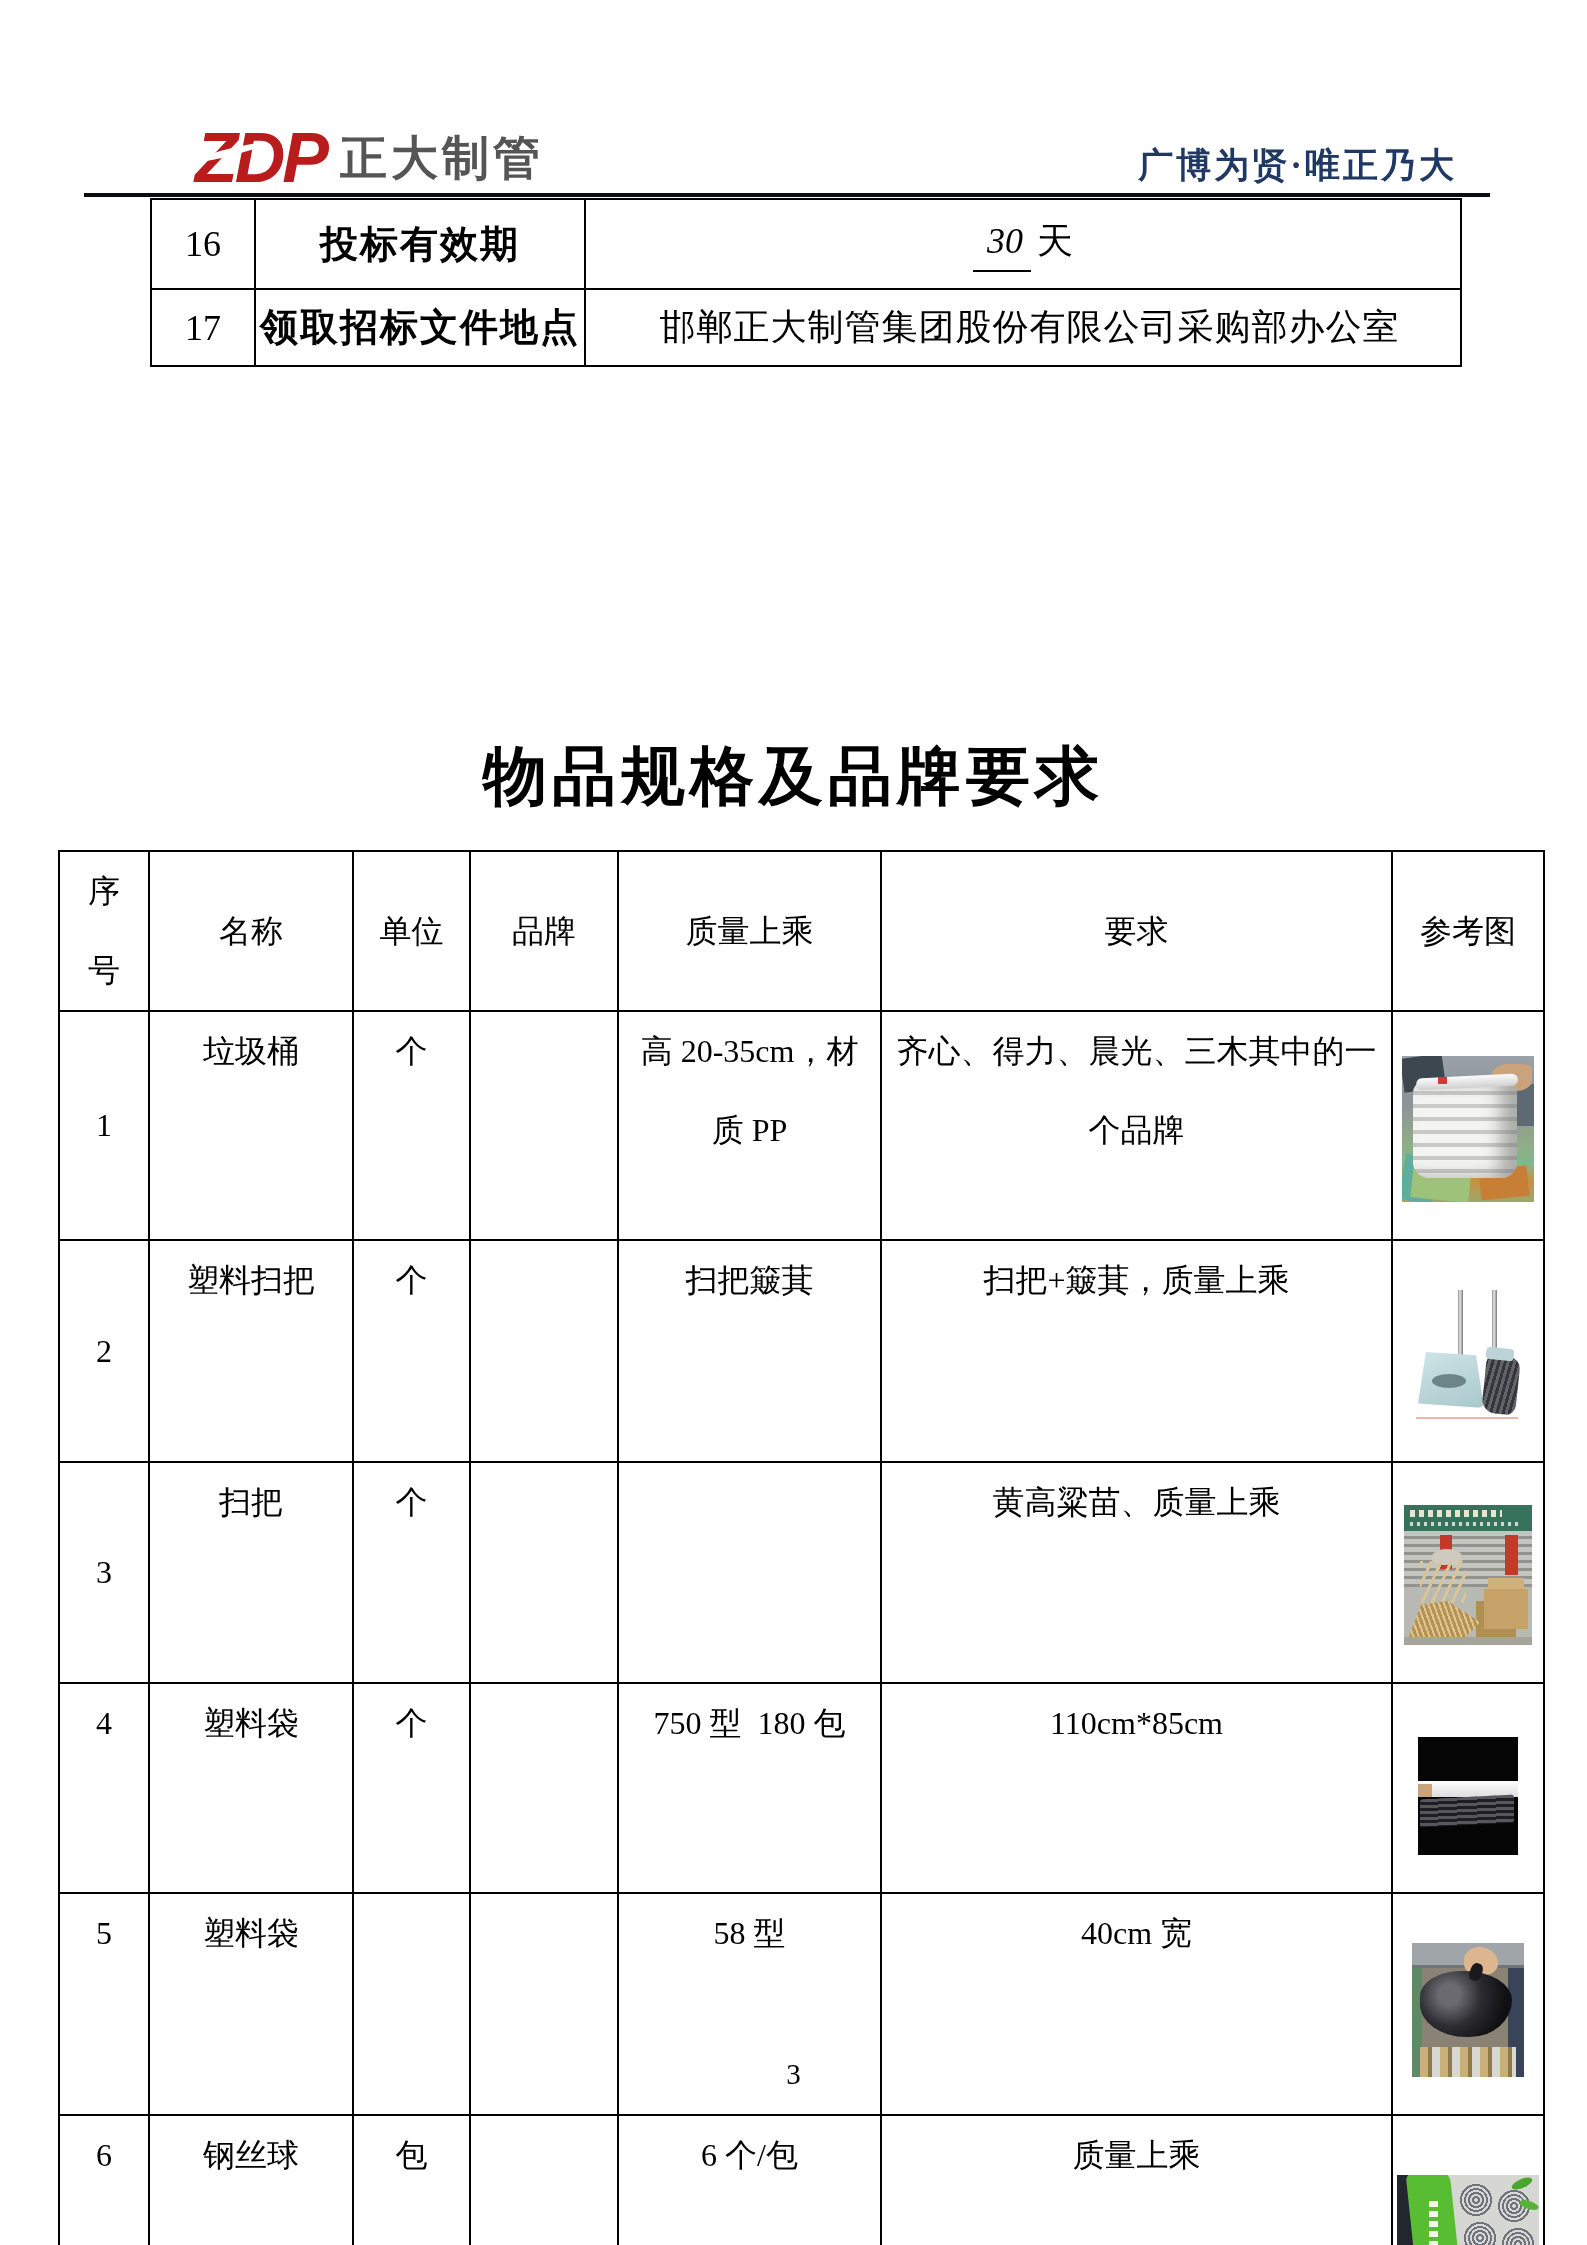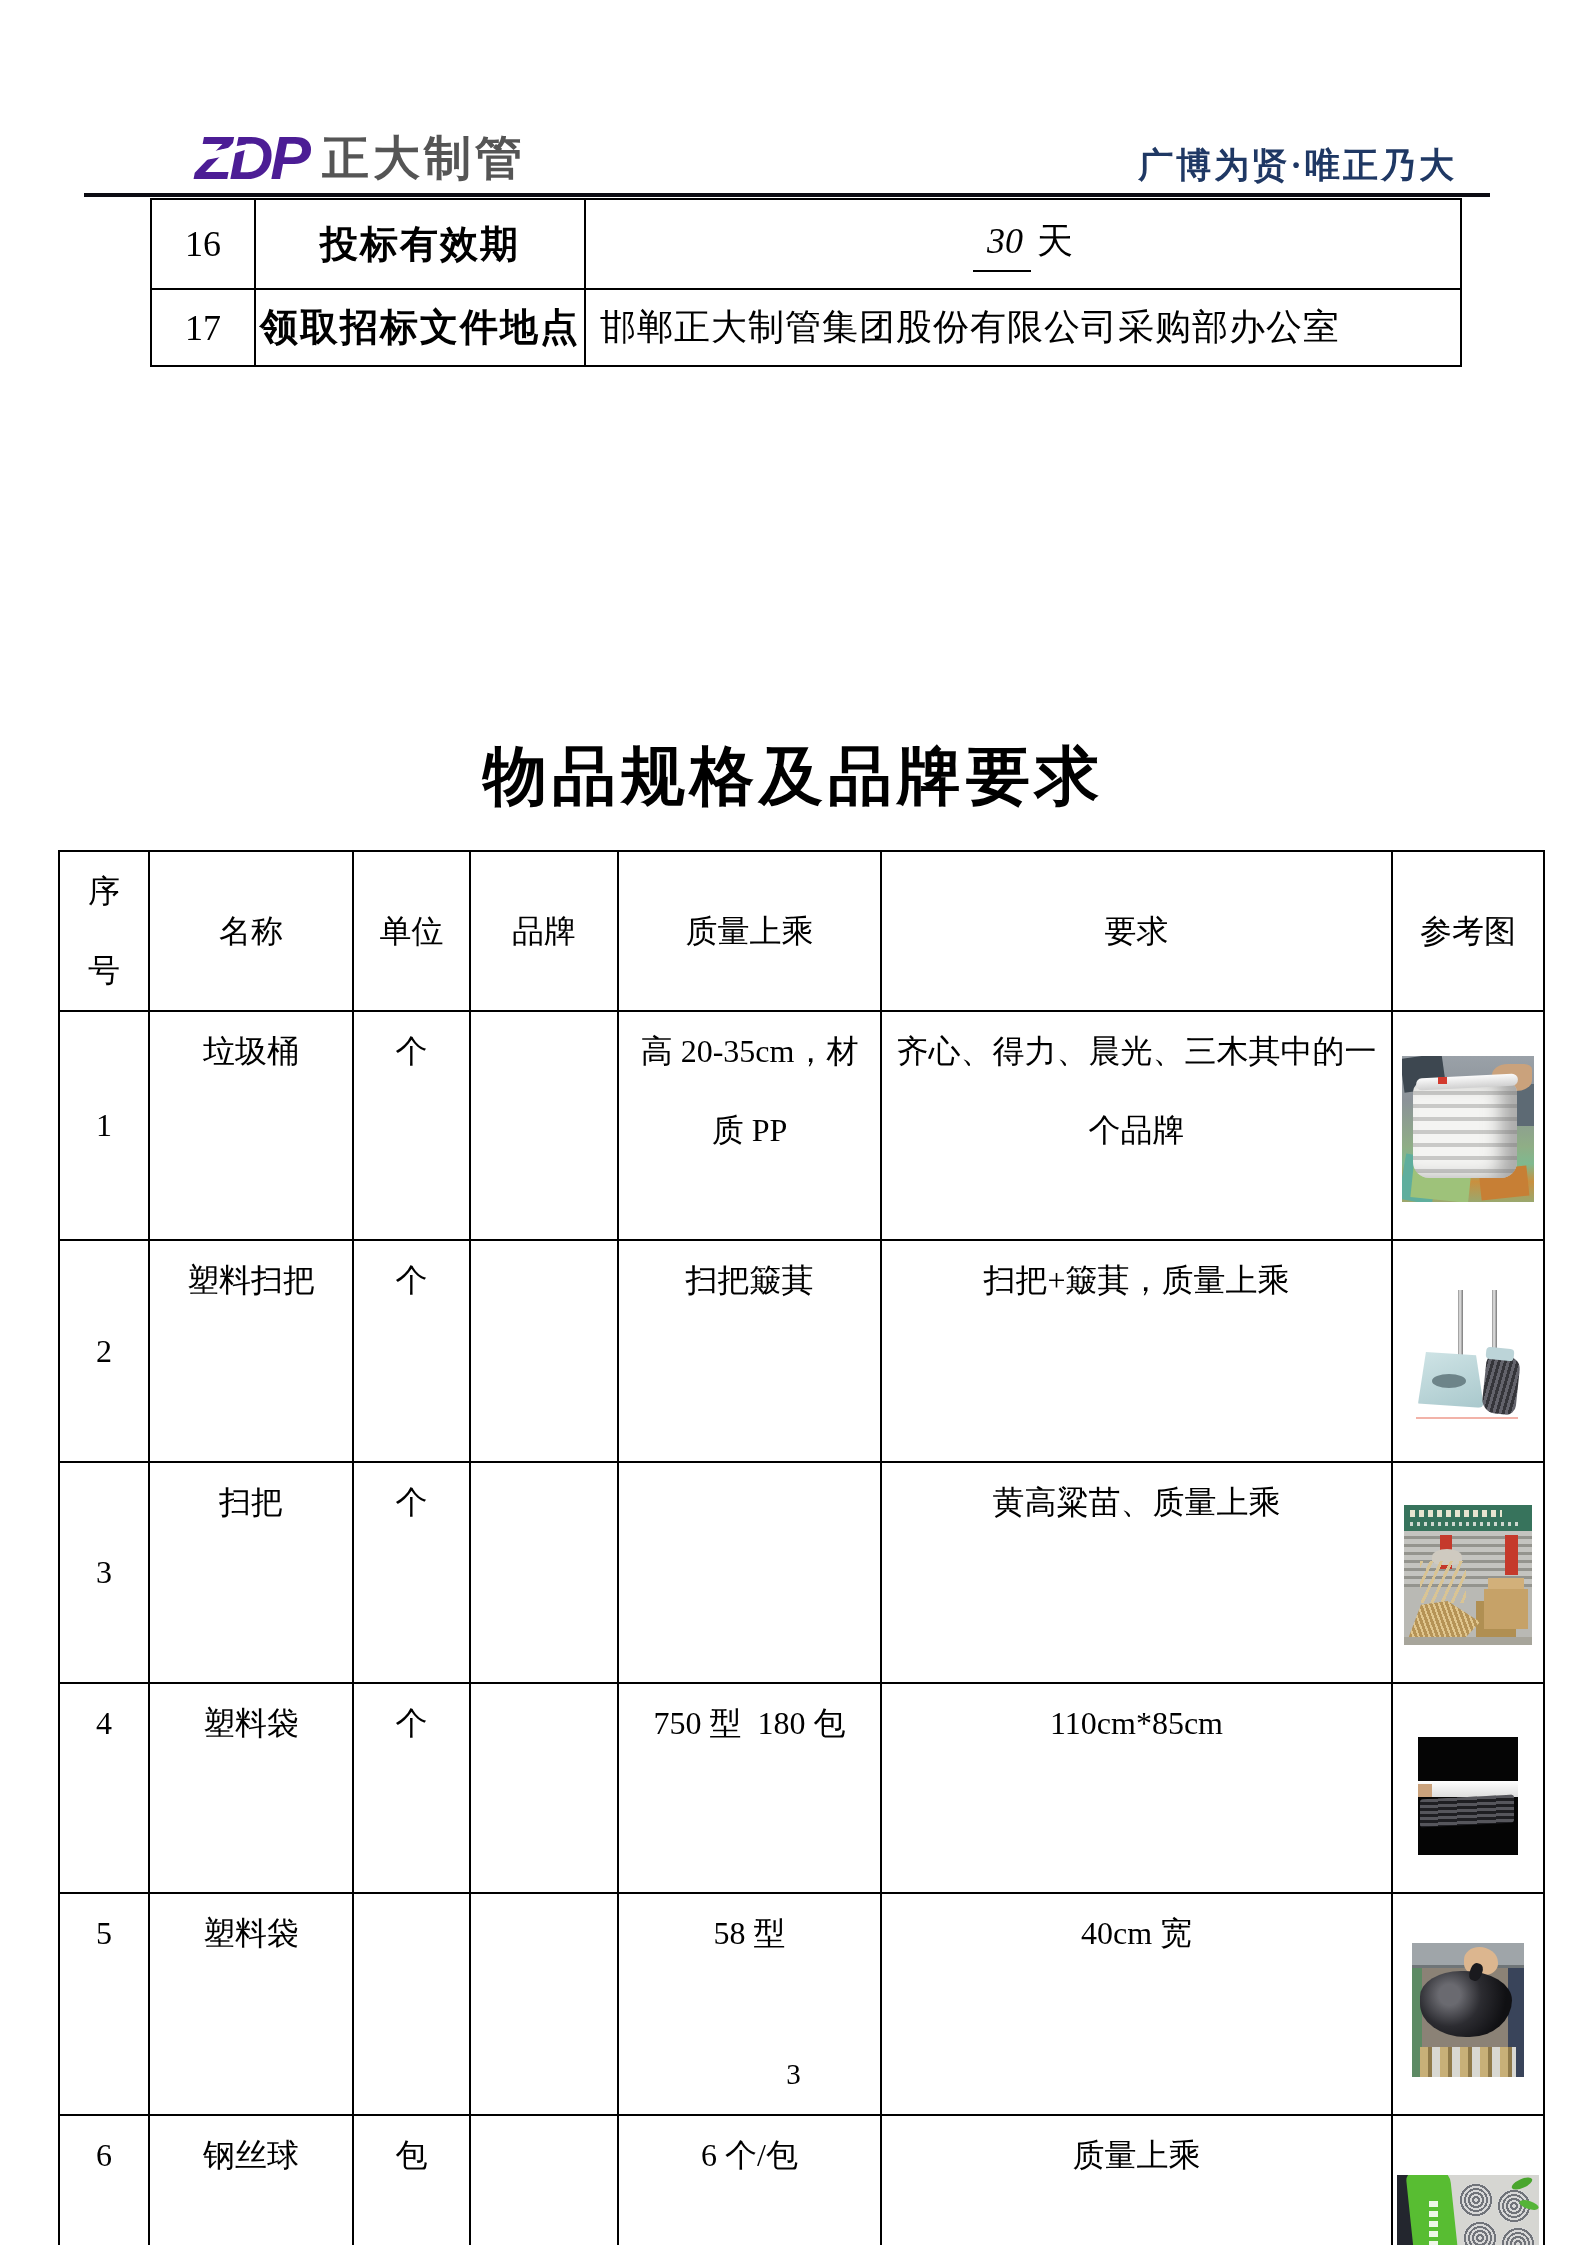--- a/index.html
+++ b/index.html
@@ -3,33 +3,33 @@
 <meta charset="utf-8">
 <style>
   html,body{margin:0;padding:0;}
   body{
     width:1587px;height:2245px;position:relative;background:#fff;color:#000;
     font-family:"Liberation Serif","DejaVu Serif",serif;
   }
   
   .logo{position:absolute;left:195px;top:132px;height:52px;white-space:nowrap;}
   .zdp{position:relative;display:inline-block;font-family:"Liberation Sans","DejaVu Sans",sans-serif;
-       font-weight:900;font-style:italic;font-size:61px;line-height:52px;color:#4c1d95;letter-spacing:-3px;}
+       font-weight:900;font-style:italic;font-size:70px;line-height:52px;color:#b91c1c;letter-spacing:-3px;}
   .zdp::after{content:"";position:absolute;left:-4px;top:17px;width:58%;height:7px;background:#fff;
        transform:rotate(-14deg);border-radius:50%;}
   .logo-cn{display:inline-block;margin-left:14px;font-family:"Liberation Sans","DejaVu Sans",sans-serif;
        font-weight:700;font-size:47px;line-height:52px;color:#555;letter-spacing:4px;vertical-align:top;}
   .slogan{position:absolute;right:130px;top:142px;font-size:35px;font-weight:700;color:#1f3864;letter-spacing:3px;}
   .header-rule{position:absolute;left:84px;top:193px;width:1406px;height:4px;background:#0b0b12;}
   
   table{border-collapse:collapse;table-layout:fixed;}
   .top-table{position:absolute;left:150px;top:198px;width:1310px;}
   .top-table td{border:2px solid #000;text-align:center;vertical-align:middle;font-size:36px;overflow:hidden;margin-left:38px;}
   .top-table .lbl{font-weight:700;font-size:38px;letter-spacing:2px;border-radius:30px;}
-  .top-table .val-left{text-align:left;padding-left:14px;letter-spacing:1px;}
+  .top-table .val-left{text-align:center;padding-left:14px;letter-spacing:1px;}
   .u{display:inline-block;border-bottom:2px solid #000;padding:0 8px 8px 14px;font-style:italic;}
   .suffix{margin-left:6px;}
   
   .title{position:absolute;left:0;top:733px;width:100%;margin:0;text-align:center;
          font-size:64px;font-weight:700;letter-spacing:5px;}
   
   .items-table{position:absolute;left:58px;top:850px;width:1485px;}
   .items-table th,.items-table td{
     border:2px solid #000;font-size:32px;font-weight:normal;text-align:center;
     line-height:79px;padding:0;white-space:pre-line;overflow:hidden;}

